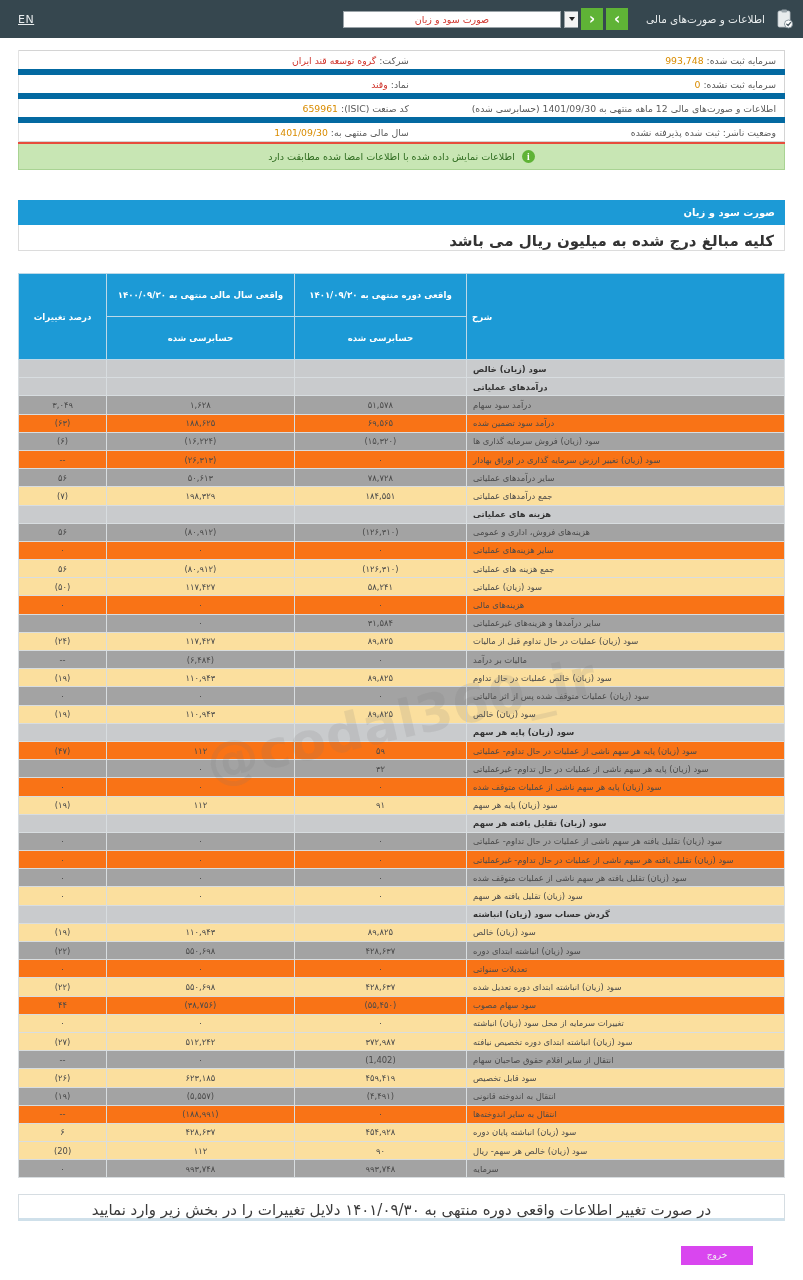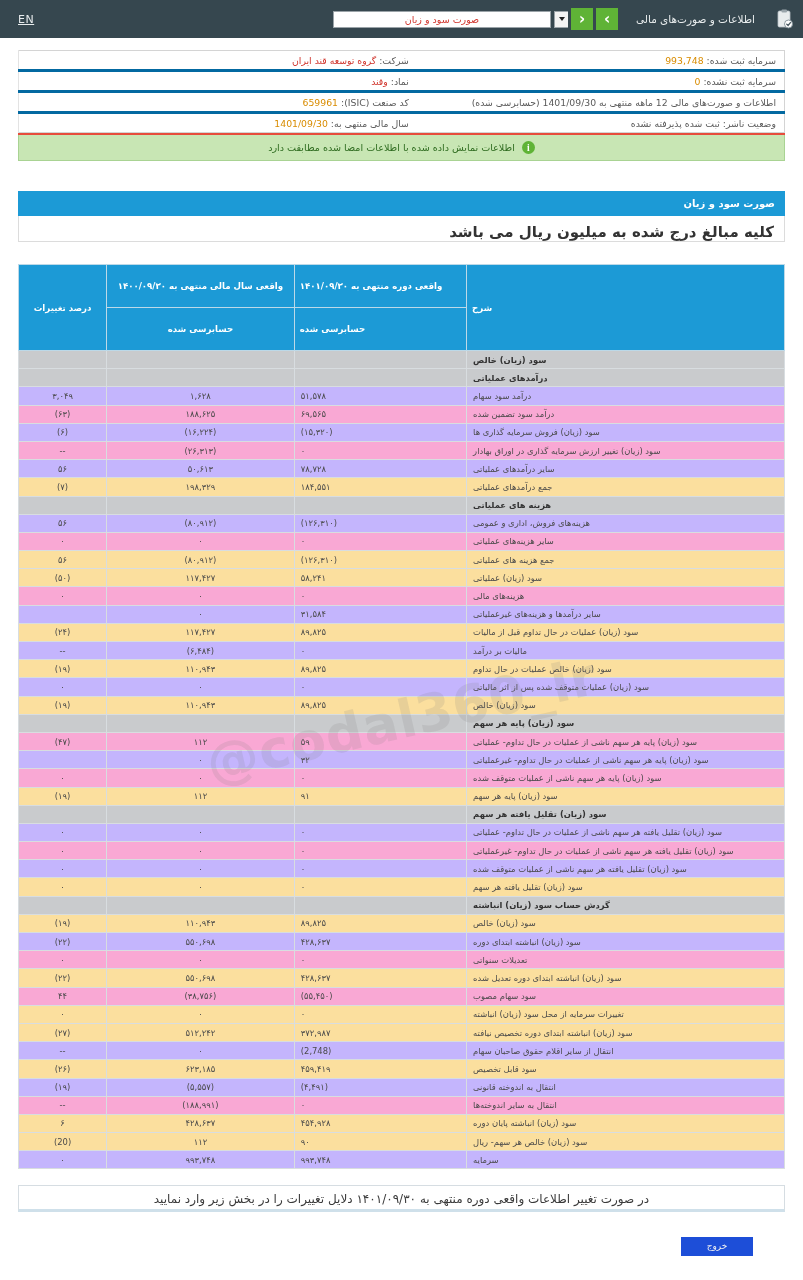--- a/index.html
+++ b/index.html
@@ -23,21 +23,21 @@
     height: 38px;
     background: #36474f;
     display: flex;
     align-items: center;
     padding: 0 10px;
     position: relative;
   }
   .topbar-right {
     display: flex;
     align-items: center;
-    gap: 21px;
+    gap: 11px;
     margin-right: 0;
   }
   .clipboard-icon { width: 17px; height: 20px; display:block; }
   .topbar-title {
     color: #e8eced;
     font-size: 10.5px;
     letter-spacing: .3px;
     white-space: nowrap;
   }
   .topbar-center {
@@ -94,21 +94,21 @@
   .info-wrap { padding: 12px 18px 0 18px; }
   table.info {
     width: 100%;
     border-collapse: collapse;
     font-size: 9.3px;
     color: #444;
     background: #fff;
     border: 1px solid #d4d4d4;
   }
   table.info td {
-    border-bottom: 3px solid #0369a1;
+    border-bottom: 6px solid #0369a1;
     border-left: 1px solid #e3e3e3;
     padding: 3.5px 8px;
     height: 18px;
     white-space: nowrap;
   }
   table.info td:first-child { border-left: none; margin-top: 8px; }
   table.info tr:last-child td { border-bottom: none; }
   .lbl { color: #5a5a5a; }
   .val-red { color: #d0342c; }
   .val-orange { color: #d98c00; }
@@ -198,49 +198,49 @@
   table.fin td {
     border: 1px solid #d8dde0;
     padding: 3px 6px;
     height: 18.2px;
     vertical-align: middle;
     color: #4a4a4a;
     overflow: hidden;
     white-space: nowrap;
   }
   .c-desc { width: 41.5%; text-align: left; }
-  .c-cur  { width: 22.5%; text-align: left; }
+  .c-cur  { width: 22.5%; text-align: center; }
   .c-prev { width: 24.5%; text-align: center; }
   .c-pct  { width: 11.5%; text-align: center; }
 
   
   tr.r-head td    { background: #c9cbcd; font-weight: bold; color: #333; }
-  tr.r-white td   { background: #c4b5fd; }
-  tr.r-blue td    { background: #f9a8d4; }
+  tr.r-white td   { background: #a3a3a3; }
+  tr.r-blue td    { background: #f97316; }
   tr.r-yellow td  { background: #fbdf9e; }
   .neg { color: #d0342c; }
   .pct-neg { color: #d0342c; }
   .dash { color: #777; }
 
   
   .foot-wrap { margin: 16px 18px 0 18px; }
   .foot-note {
     background: #fff;
     border: 1px solid #d6dde2;
     border-bottom: 3px solid #cfe0ea;
-    font-size: 12px;
+    font-size: 15px;
     color: #3a3a3a;
     padding: 6px 4px;
     text-align: center;
     height: 27px;
     margin-bottom: 3px;
   }
   .exit-wrap { margin: 22px 0 0 0; padding-right: 32px; }
   .exit-btn {
-    background: #1d4ed8;
+    background: #d946ef;
     color: #f2f2f2;
     border: none;
     font-size: 9px;
     font-family: "DejaVu Sans", sans-serif;
     padding: 4px 0;
     width: 72px;
     height: 19px;
     cursor: pointer;
   }
 
@@ -584,21 +584,21 @@
             <td class="c-pct">۰</td>
           </tr>
           <tr class="r-yellow">
             <td class="c-desc">سود (زیان) انباشته ابتدای دوره تخصیص نیافته</td>
             <td class="c-cur">۳۷۲,۹۸۷</td>
             <td class="c-prev">۵۱۲,۲۴۲</td>
             <td class="c-pct pct-neg">(۲۷)</td>
           </tr>
           <tr class="r-white">
             <td class="c-desc">انتقال از سایر اقلام حقوق صاحبان سهام</td>
-            <td class="c-cur neg">(2,748)</td>
+            <td class="c-cur neg">(1,402)</td>
             <td class="c-prev">۰</td>
             <td class="c-pct dash">--</td>
           </tr>
           <tr class="r-yellow">
             <td class="c-desc">سود قابل تخصیص</td>
             <td class="c-cur">۴۵۹,۴۱۹</td>
             <td class="c-prev">۶۲۳,۱۸۵</td>
             <td class="c-pct pct-neg">(۲۶)</td>
           </tr>
           <tr class="r-white">

